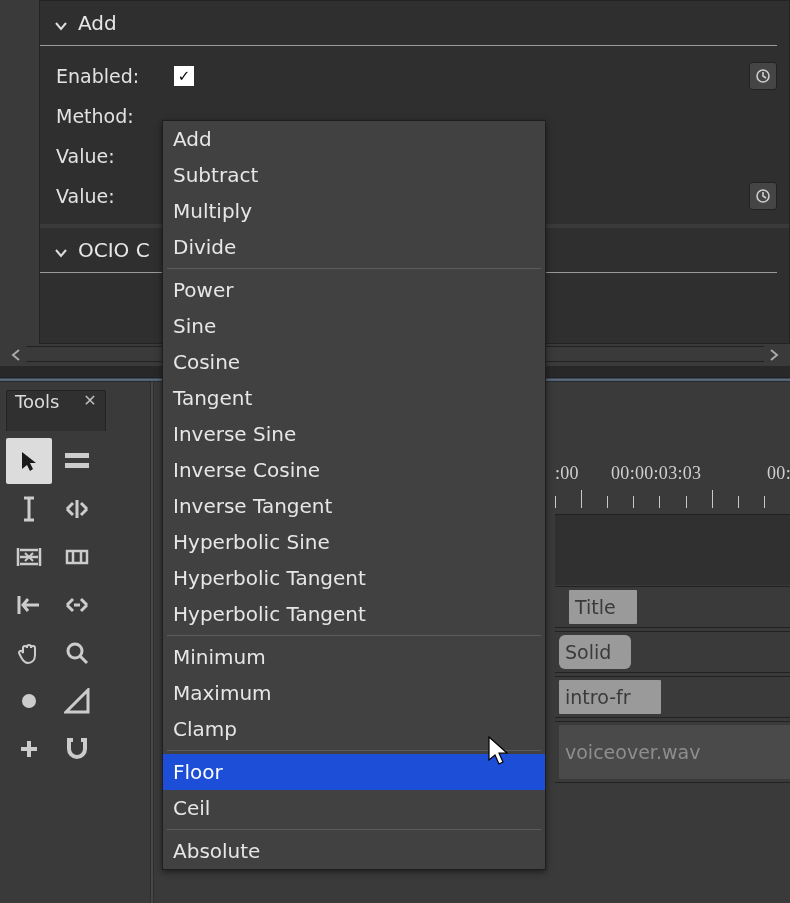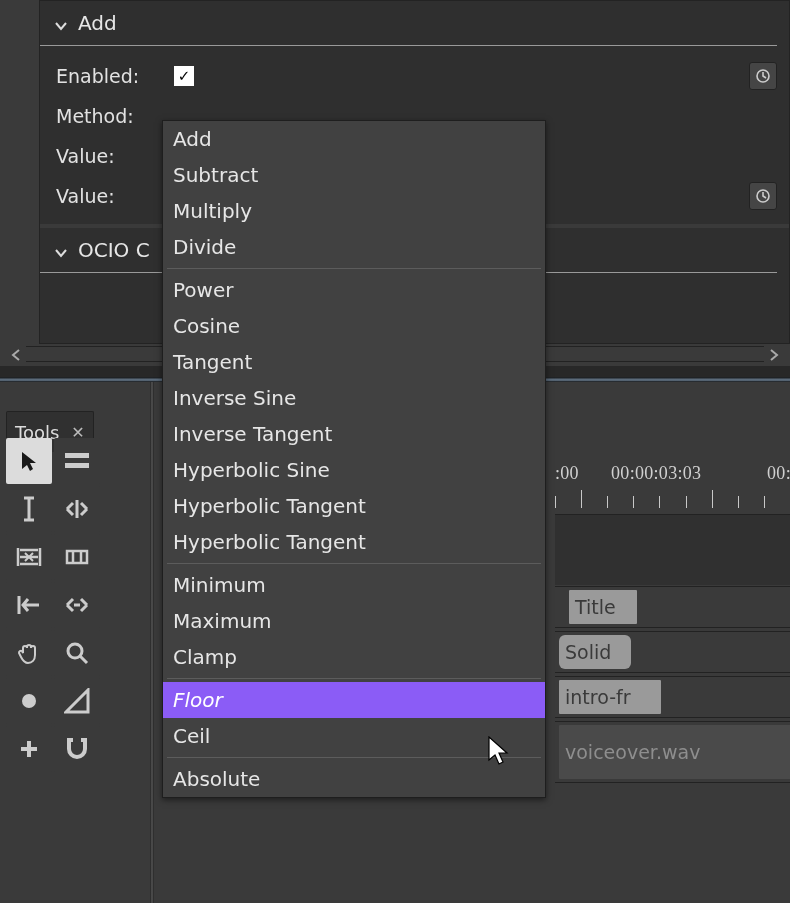--- a/index.html
+++ b/index.html
@@ -141,23 +141,22 @@
   .tool-tab {
     position: absolute;
     left: 6px; top: 8px;
     height: 40px;
     background: #303030;
     border: 1px solid #222;
     border-bottom: none;
     border-radius: 2px 2px 0 0;
     padding: 0 8px;
     display: flex;
-    align-items: center;
-    gap: 12px;
-    margin-top: 21px;
+    align-items: flex-start;
+    gap: 24px;
   }
   .tool-tab .x {
     color: #bbb;
     font-size: 16px;
   }
   
   .tool-grid {
     position: absolute;
     left: 6px;
     top: 56px;
@@ -280,21 +279,21 @@
     height: 1px;
     background: #5c5c5c;
     margin: 3px 4px;
   }
   .dd-item.highlight {
     background: #3b8eea;
     background: #2f7fe0;
     background: #347fe0;
     color: #ffffff;
   }
-  .dd-item.highlight { background:#8b5cf6;font-style:italic; }
+  .dd-item.highlight { background:#1d4ed8; }
   
   .cursor {
     position: absolute;
     z-index: 200;
     pointer-events: none;
   }
 </style>
 </head>
 <body>
 
@@ -531,23 +530,25 @@
   </div>
 </div>
 
 <div class="dropdown" id="dropdown">
     <div class="dd-item">Add</div>
     <div class="dd-item">Subtract</div>
     <div class="dd-item">Multiply</div>
     <div class="dd-item">Divide</div>
     <div class="dd-sep"></div>
     <div class="dd-item">Power</div>
+    <div class="dd-item">Sine</div>
     <div class="dd-item">Cosine</div>
     <div class="dd-item">Tangent</div>
     <div class="dd-item">Inverse Sine</div>
+    <div class="dd-item">Inverse Cosine</div>
     <div class="dd-item">Inverse Tangent</div>
     <div class="dd-item">Hyperbolic Sine</div>
     <div class="dd-item">Hyperbolic Tangent</div>
     <div class="dd-item">Hyperbolic Tangent</div>
     <div class="dd-sep"></div>
     <div class="dd-item">Minimum</div>
     <div class="dd-item">Maximum</div>
     <div class="dd-item">Clamp</div>
     <div class="dd-sep"></div>
     <div class="dd-item highlight">Floor</div>

